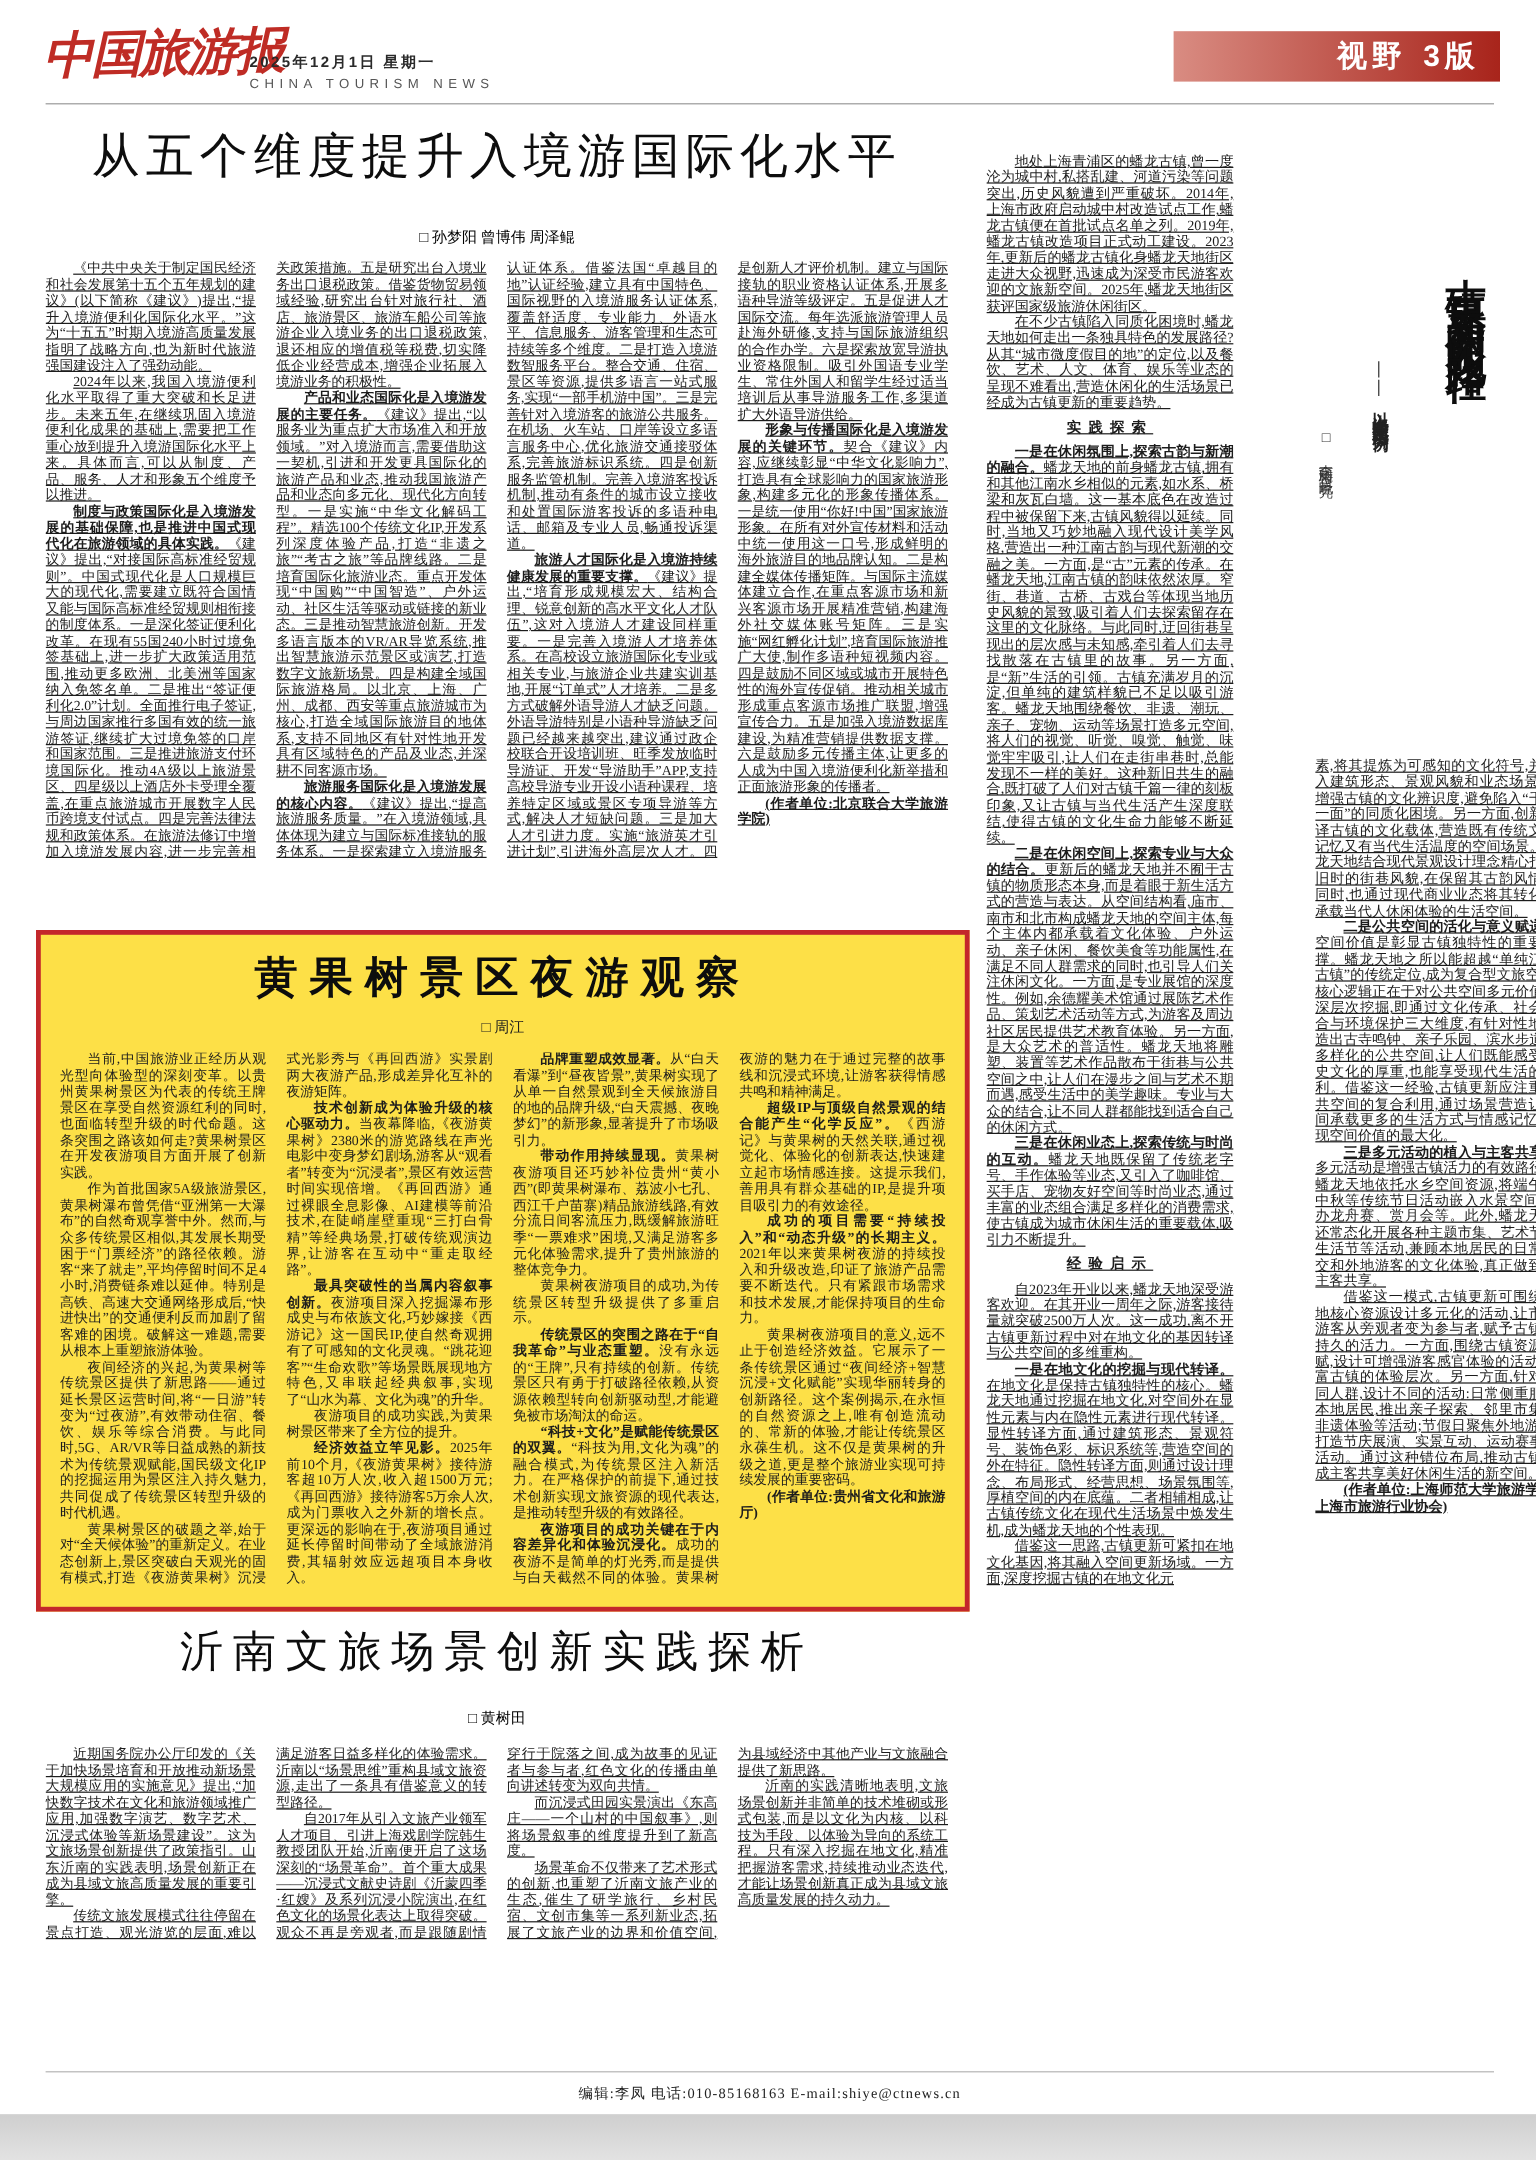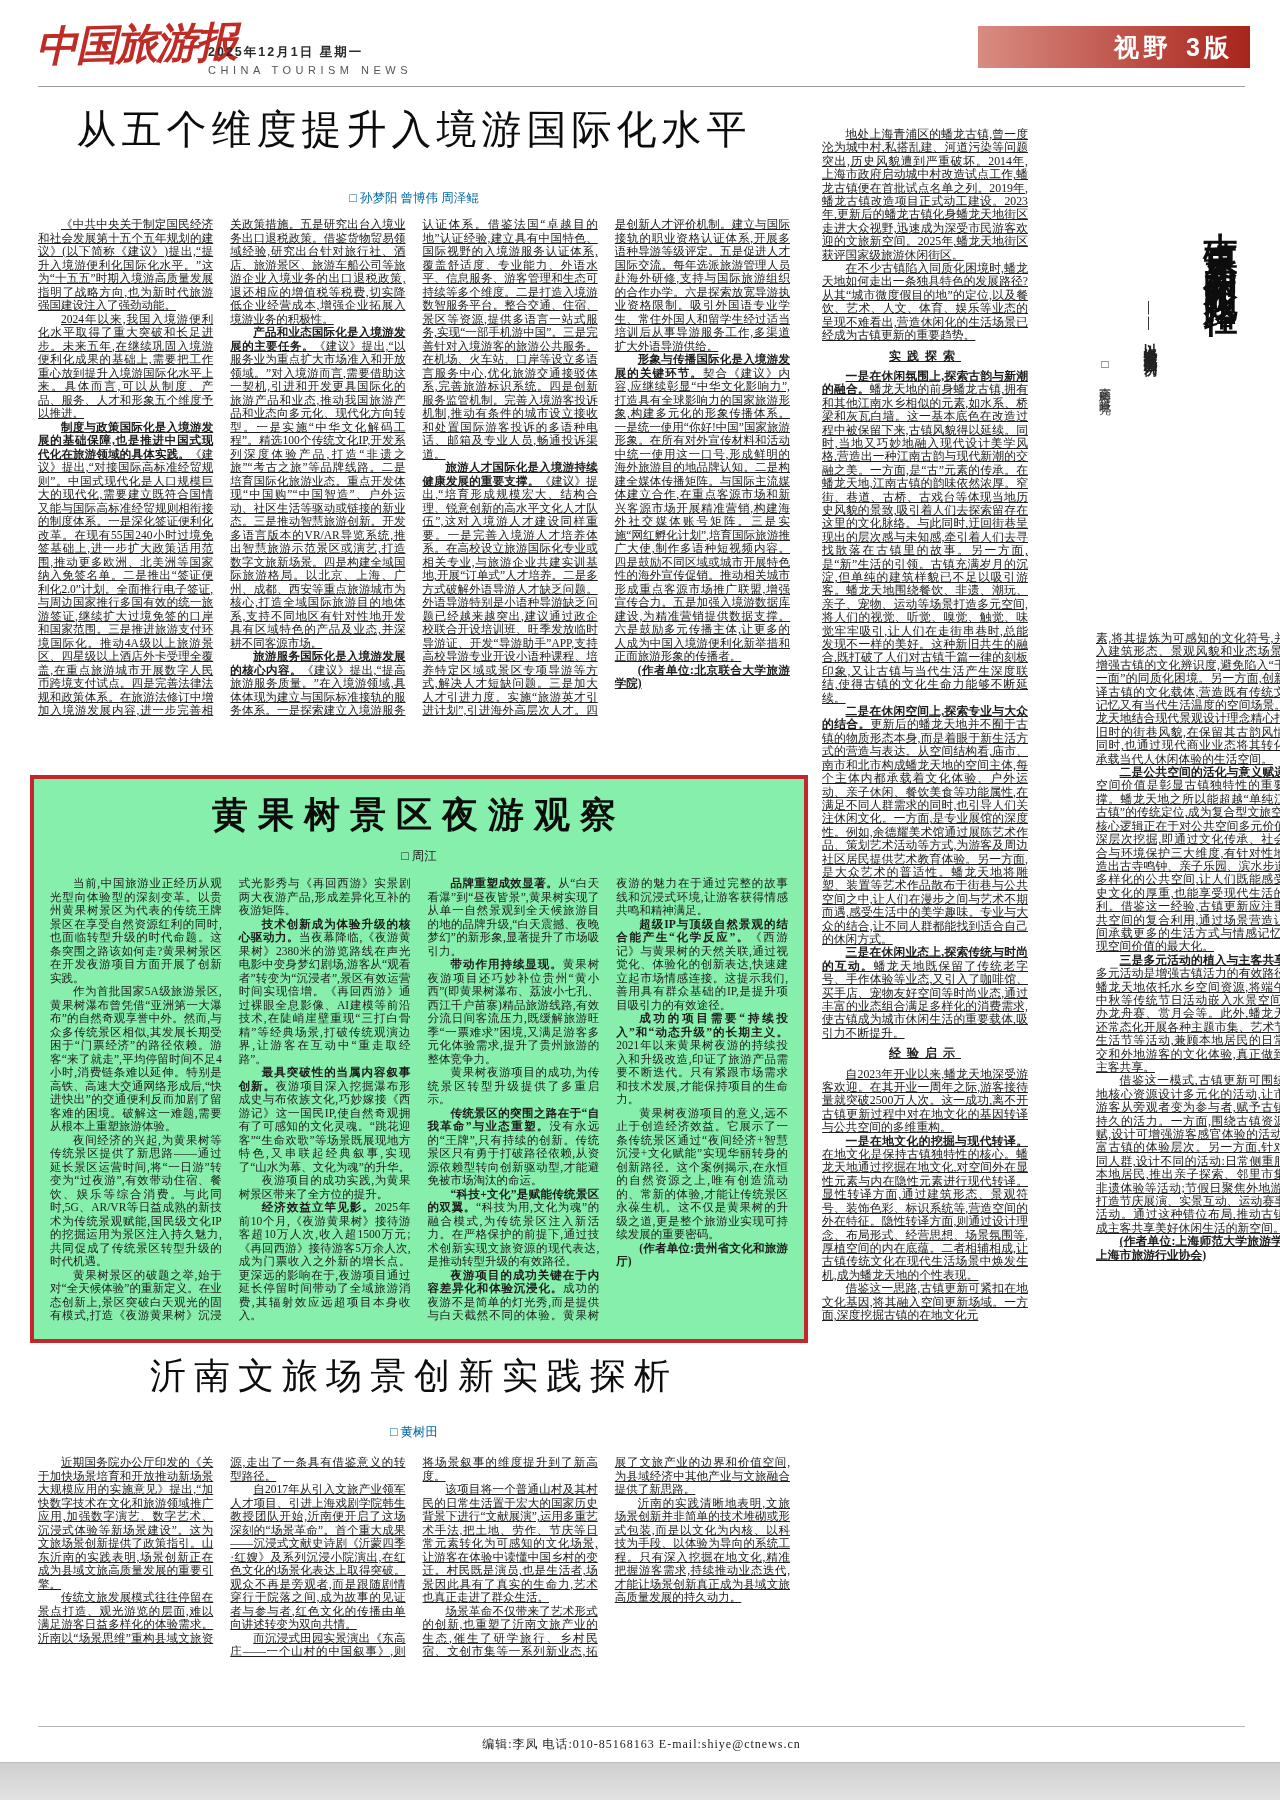--- a/index.html
+++ b/index.html
@@ -17,34 +17,34 @@
           font-family:"Liberation Sans","DejaVu Sans",sans-serif;}
   .banner{position:absolute;left:978px;top:26px;width:272px;height:42px;line-height:42px;
           text-align:right;padding-right:17px;box-sizing:border-box;color:#fff;
           font-size:25px;font-weight:700;letter-spacing:4px;
           font-family:"Liberation Sans","DejaVu Sans",sans-serif;}
   .banner .pg{margin-left:14px;}
   .hrule{position:absolute;left:38px;width:1207px;height:1px;background:#9a9a9a;}
 
   
   .headline{position:absolute;text-align:center;font-weight:400;color:#0d0d0d;white-space:nowrap;}
-  .byline{position:absolute;text-align:center;font-size:12.5px;color:#0369a1;}
+  .byline{position:absolute;text-align:center;font-size:12.5px;color:#000000;}
   .bodybox{position:absolute;overflow:hidden;text-decoration:underline;}
   .cols4{column-count:4;column-gap:17px;}
   .btxt{font-size:11.5px;line-height:13.5px;}
   .btxt2{font-size:11.8px;line-height:13.4px;}
   .para{margin:0;text-indent:2em;text-align:justify;}
   .para.noindent{text-indent:0;}
   .para .lead{font-weight:700;}
   .para.author{font-weight:700;}
   .sec-head{text-align:center;font-weight:700;font-size:12px;letter-spacing:6px;margin:7px 0;}
 
   
   .redbox{position:absolute;left:30px;top:775px;width:778px;height:568px;
-          box-sizing:border-box;border:4px solid #c3272b;background:#86efac;}
+          box-sizing:border-box;border:4px solid #c3272b;background:#fde047;}
 
   
   .vblock{position:absolute;left:1043px;top:205px;width:202px;height:470px;}
   .vert{writing-mode:vertical-rl;}
   .vtitle{position:absolute;right:2px;top:0;font-size:34px;font-weight:700;
           letter-spacing:8px;color:#0d0d0d;}
   .vsub{position:absolute;right:86px;top:96px;font-size:13.5px;font-weight:700;color:#222;letter-spacing:2px;}
   .vby{position:absolute;right:132px;top:152px;font-size:12px;color:#333;letter-spacing:2px;}
 
   
@@ -106,21 +106,20 @@
       </div>
   </div>
 
   <div class="headline" style="left:38px;top:1352px;width:752px;font-size:36px;letter-spacing:8px;">沂南文旅场景创新实践探析</div>
   <div class="byline" style="left:38px;top:1424px;width:752px;">□ 黄树田</div>
   <div class="bodybox cols4 btxt" style="left:38px;top:1456px;width:752px;height:247px;">
       <p class="para">近期国务院办公厅印发的《关于加快场景培育和开放推动新场景大规模应用的实施意见》提出,“加快数字技术在文化和旅游领域推广应用,加强数字演艺、数字艺术、沉浸式体验等新场景建设”。这为文旅场景创新提供了政策指引。山东沂南的实践表明,场景创新正在成为县域文旅高质量发展的重要引擎。</p>
       <p class="para">传统文旅发展模式往往停留在景点打造、观光游览的层面,难以满足游客日益多样化的体验需求。沂南以“场景思维”重构县域文旅资源,走出了一条具有借鉴意义的转型路径。</p>
       <p class="para">自2017年从引入文旅产业领军人才项目、引进上海戏剧学院韩生教授团队开始,沂南便开启了这场深刻的“场景革命”。首个重大成果——沉浸式文献史诗剧《沂蒙四季·红嫂》及系列沉浸小院演出,在红色文化的场景化表达上取得突破。观众不再是旁观者,而是跟随剧情穿行于院落之间,成为故事的见证者与参与者,红色文化的传播由单向讲述转变为双向共情。</p>
       <p class="para">而沉浸式田园实景演出《东高庄——一个山村的中国叙事》,则将场景叙事的维度提升到了新高度。</p>
-      <p class="para">该项目将一个普通山村及其村民的日常生活置于宏大的国家历史背景下进行“文献展演”,运用多重艺术手法,把土地、劳作、节庆等日常元素转化为可感知的文化场景,让游客在体验中读懂中国乡村的变迁。村民既是演员,也是生活者,场景因此具有了真实的生命力,艺术也真正走进了群众生活。</p>
       <p class="para">场景革命不仅带来了艺术形式的创新,也重塑了沂南文旅产业的生态,催生了研学旅行、乡村民宿、文创市集等一系列新业态,拓展了文旅产业的边界和价值空间,为县域经济中其他产业与文旅融合提供了新思路。</p>
       <p class="para">沂南的实践清晰地表明,文旅场景创新并非简单的技术堆砌或形式包装,而是以文化为内核、以科技为手段、以体验为导向的系统工程。只有深入挖掘在地文化,精准把握游客需求,持续推动业态迭代,才能让场景创新真正成为县域文旅高质量发展的持久动力。</p>
     </div>
 
   <div class="bodybox btxt2" style="left:822px;top:128px;width:206px;height:1574px;">
       <p class="para">地处上海青浦区的蟠龙古镇,曾一度沦为城中村,私搭乱建、河道污染等问题突出,历史风貌遭到严重破坏。2014年,上海市政府启动城中村改造试点工作,蟠龙古镇便在首批试点名单之列。2019年,蟠龙古镇改造项目正式动工建设。2023年,更新后的蟠龙古镇化身蟠龙天地街区走进大众视野,迅速成为深受市民游客欢迎的文旅新空间。2025年,蟠龙天地街区获评国家级旅游休闲街区。</p>
       <p class="para">在不少古镇陷入同质化困境时,蟠龙天地如何走出一条独具特色的发展路径?从其“城市微度假目的地”的定位,以及餐饮、艺术、人文、体育、娱乐等业态的呈现不难看出,营造休闲化的生活场景已经成为古镇更新的重要趋势。</p>
       <div class="sec-head">实践探索</div>
       <p class="para"><b class="lead">一是在休闲氛围上,探索古韵与新潮的融合。</b>蟠龙天地的前身蟠龙古镇,拥有和其他江南水乡相似的元素,如水系、桥梁和灰瓦白墙。这一基本底色在改造过程中被保留下来,古镇风貌得以延续。同时,当地又巧妙地融入现代设计美学风格,营造出一种江南古韵与现代新潮的交融之美。一方面,是“古”元素的传承。在蟠龙天地,江南古镇的韵味依然浓厚。窄街、巷道、古桥、古戏台等体现当地历史风貌的景致,吸引着人们去探索留存在这里的文化脉络。与此同时,迂回街巷呈现出的层次感与未知感,牵引着人们去寻找散落在古镇里的故事。另一方面,是“新”生活的引领。古镇充满岁月的沉淀,但单纯的建筑样貌已不足以吸引游客。蟠龙天地围绕餐饮、非遗、潮玩、亲子、宠物、运动等场景打造多元空间,将人们的视觉、听觉、嗅觉、触觉、味觉牢牢吸引,让人们在走街串巷时,总能发现不一样的美好。这种新旧共生的融合,既打破了人们对古镇千篇一律的刻板印象,又让古镇与当代生活产生深度联结,使得古镇的文化生命力能够不断延续。</p>
       <p class="para"><b class="lead">二是在休闲空间上,探索专业与大众的结合。</b>更新后的蟠龙天地并不囿于古镇的物质形态本身,而是着眼于新生活方式的营造与表达。从空间结构看,庙市、南市和北市构成蟠龙天地的空间主体,每个主体内都承载着文化体验、户外运动、亲子休闲、餐饮美食等功能属性,在满足不同人群需求的同时,也引导人们关注休闲文化。一方面,是专业展馆的深度性。例如,余德耀美术馆通过展陈艺术作品、策划艺术活动等方式,为游客及周边社区居民提供艺术教育体验。另一方面,是大众艺术的普适性。蟠龙天地将雕塑、装置等艺术作品散布于街巷与公共空间之中,让人们在漫步之间与艺术不期而遇,感受生活中的美学趣味。专业与大众的结合,让不同人群都能找到适合自己的休闲方式。</p>

